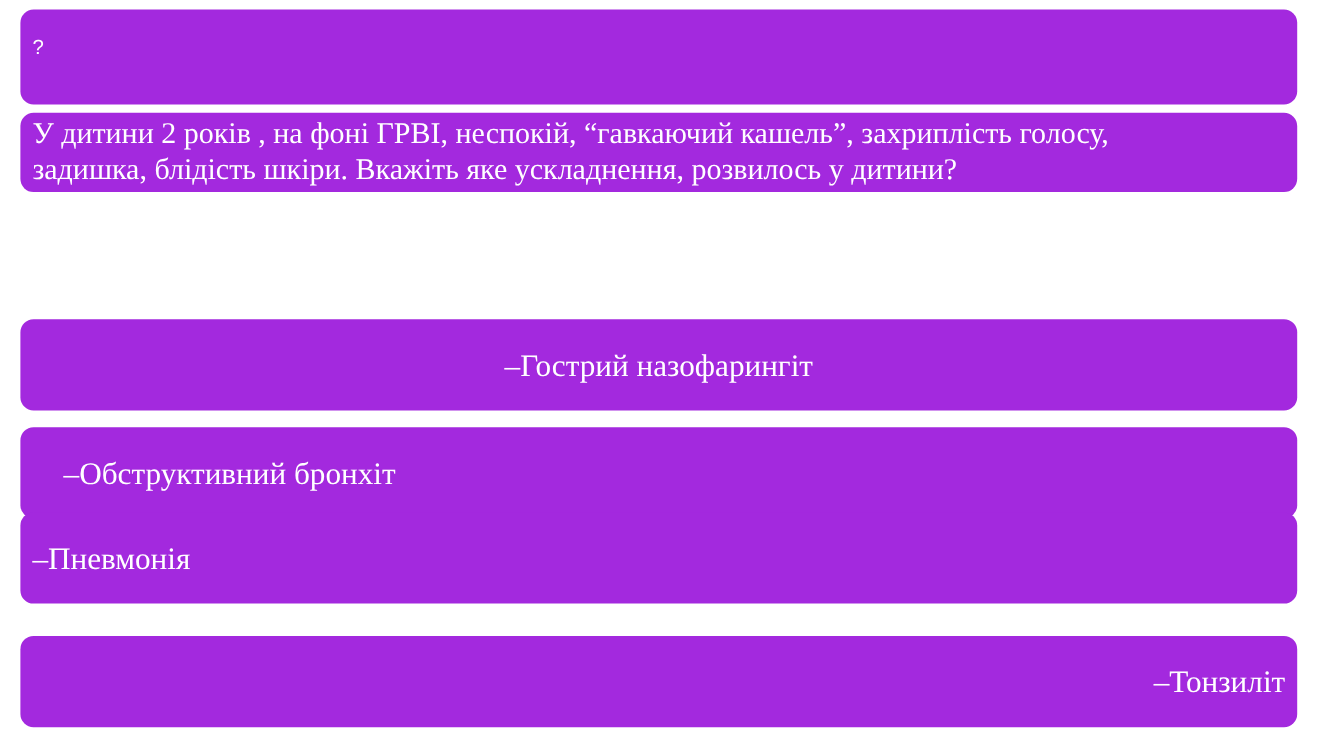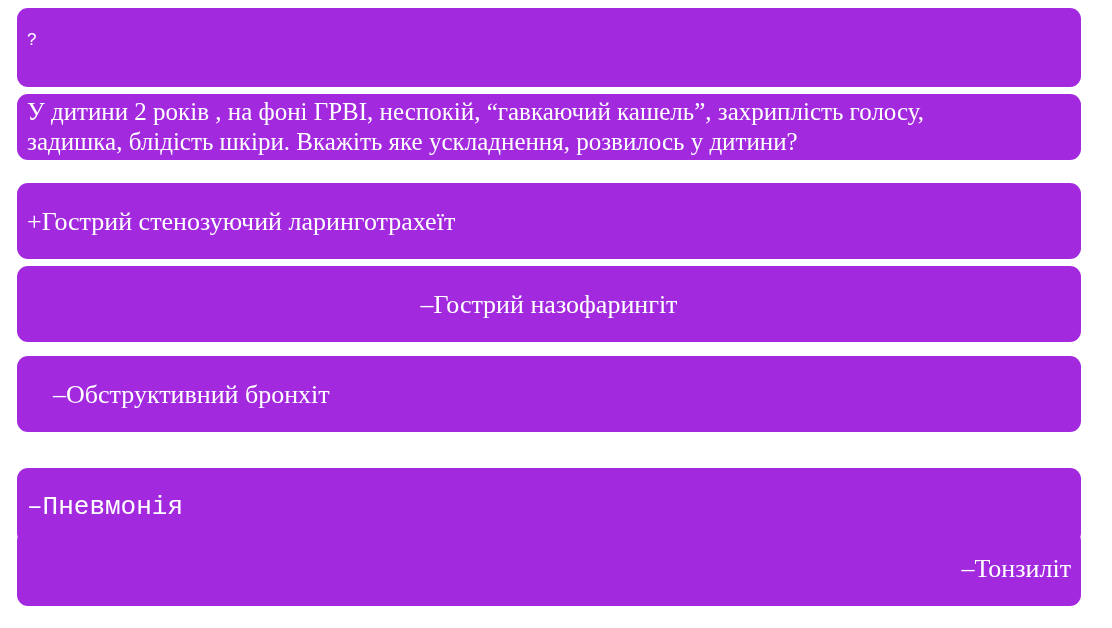--- a/index.html
+++ b/index.html
@@ -62,40 +62,37 @@
   }
   .option-block .option-text {
     font-size: 26px;
     line-height: 30px;
     position: relative;
     top: 1px;
   }
   .opt-0 { top: 183px; }
   .opt-1 { top: 266px; text-align: center; }
   .opt-2 { top: 356px; padding-left: 36px; }
-  .opt-3 { top: 468px; font-family: Liberation Mono, monospace; }
+  .opt-3 { top: 427px; }
   .opt-4 { top: 530px; text-align: right; }
 </style>
 </head>
 <body>
 
 <div id="quiz-page">
 
   <div class="block" id="block-prompt-marker">
     <span class="marker-text">?</span>
   </div>
 
   <div class="block" id="block-question">
     <span class="question-text">У дитини 2 років , на фоні ГРВІ,  неспокій, “гавкаючий кашель”, захриплість голосу,
 задишка, блідість шкіри. Вкажіть яке ускладнення, розвилось у дитини?</span>
   </div>
 
-  <div class="block option-block opt-0">
-    <span class="option-text">+Гострий стенозуючий ларинготрахеїт</span>
-  </div>
 
   <div class="block option-block opt-1">
     <span class="option-text">–Гострий назофарингіт</span>
   </div>
 
   <div class="block option-block opt-2">
     <span class="option-text">–Обструктивний бронхіт</span>
   </div>
 
   <div class="block option-block opt-3">

